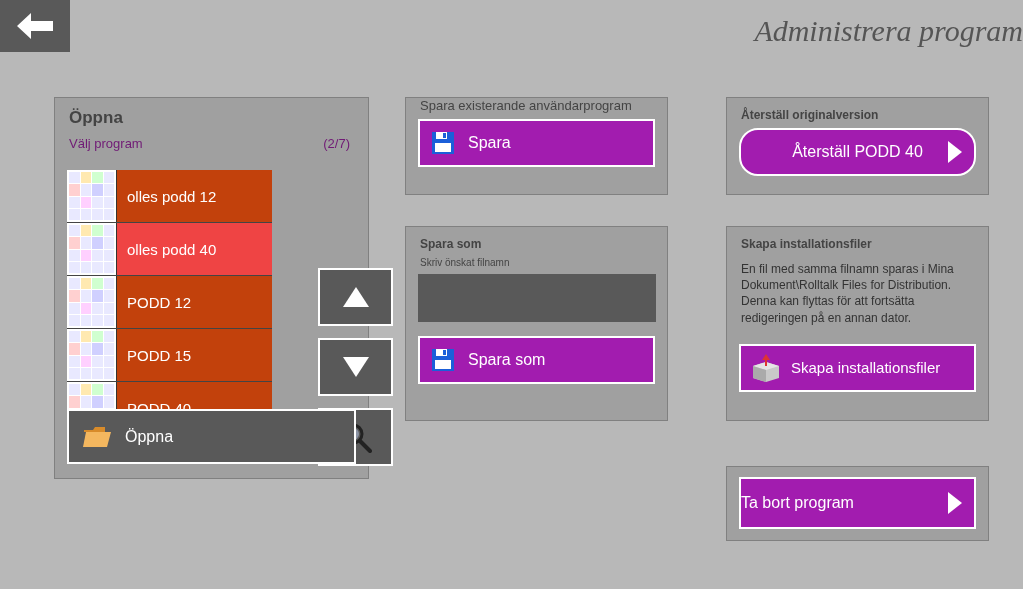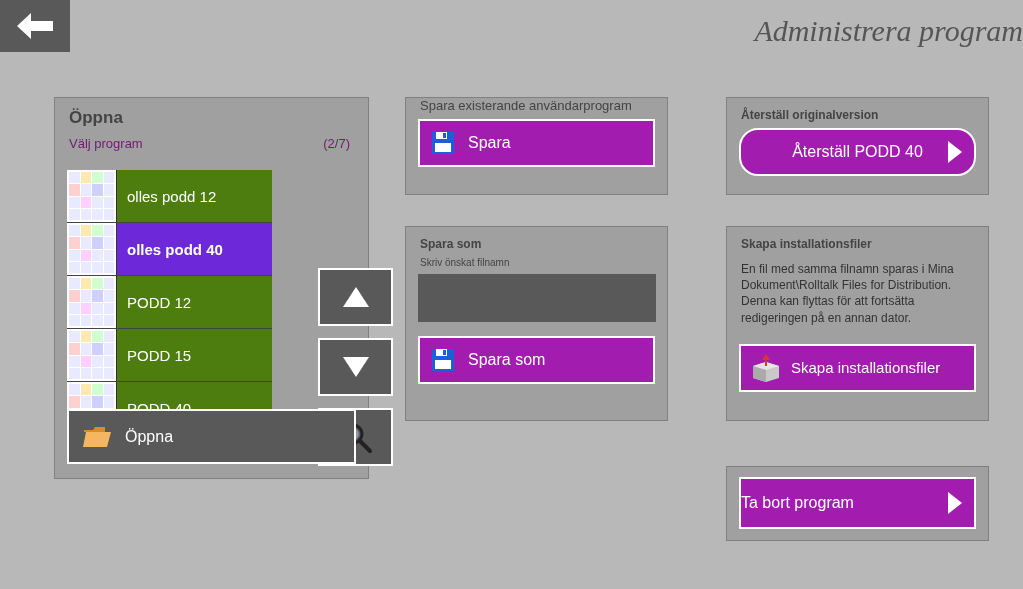--- a/index.html
+++ b/index.html
@@ -40,25 +40,25 @@
     margin: 10px 0 6px 14px;
   }
   
   .open-panel { top: 97px; left: 54px; width: 315px; height: 382px; }
   .open-panel .panel-title { font-size: 17px; margin-top: 10px; }
   .list-header { display: flex; justify-content: space-between; padding: 0 18px 4px 14px; font-size: 13px; color: #701a75; margin-top: 8px;}
   .programs { position: absolute; top: 72px; left: 12px; width: 205px; background:#555;}
   .program-row {
     display: flex; align-items: center;
     height: 53px;
-    background: #4d7c0f;
+    background: #c2410c;
     border-bottom: 1px solid #444;
     cursor: pointer;
   }
-  .program-row.selected { background: #6d28d9; font-weight: bold; }
+  .program-row.selected { background: #ef4444; }
   .program-row .thumb {
     width: 50px; height: 52px; background: #fff;
     display: grid; grid-template-columns: repeat(4,1fr); grid-template-rows: repeat(4,1fr);
     gap: 1px; padding: 2px;
     border-right:1px solid #333;
   }
   .program-row .thumb div { background:#e9e9ff; }
   .program-row .thumb div:nth-child(2){background:#ffe9b0;}
   .program-row .thumb div:nth-child(3){background:#d0ffd0;}
   .program-row .thumb div:nth-child(5){background:#ffd0d0;}

